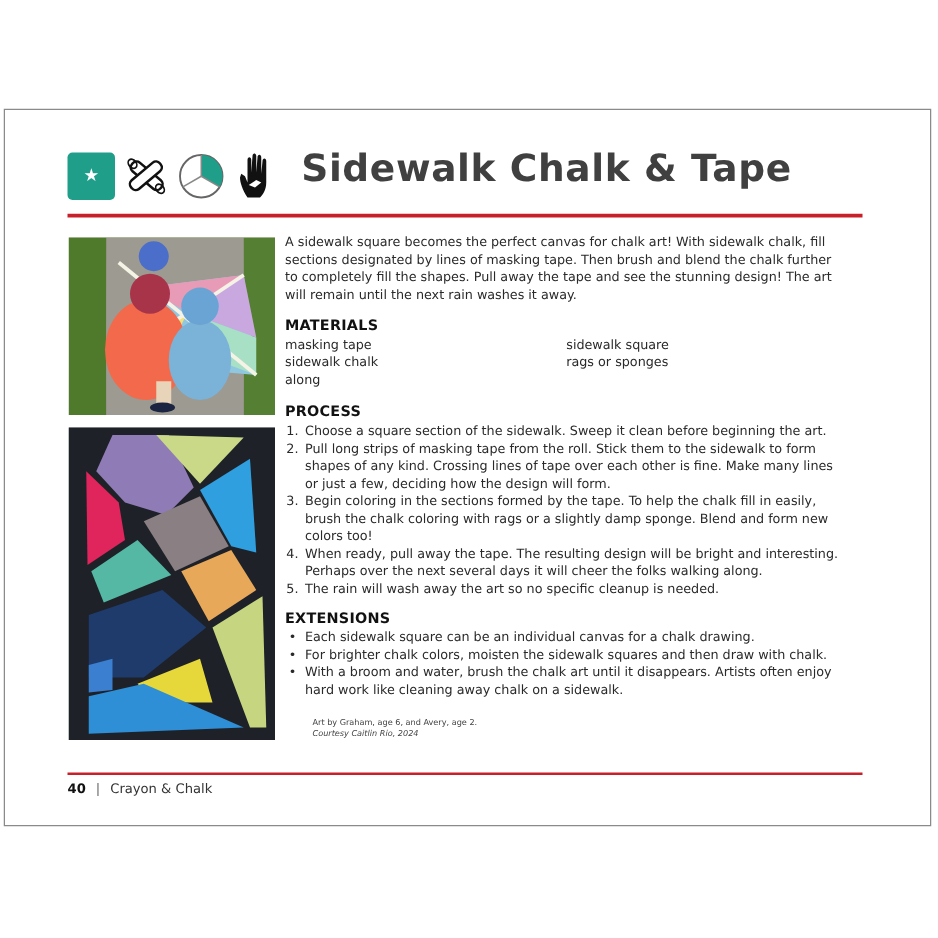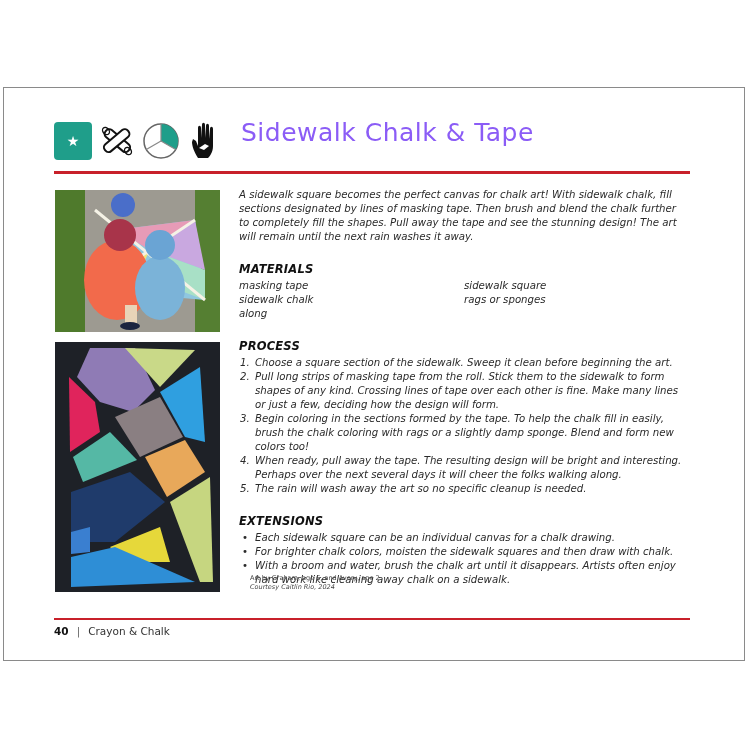--- a/index.html
+++ b/index.html
@@ -1,29 +1,29 @@
 <!DOCTYPE html>
 <html><head>
 <meta charset="utf-8">
 <style>
   html, body { margin:0; padding:0; background:#ffffff; }
   body { width:750px; height:750px; position:relative; overflow:hidden; font-family:"DejaVu Sans", sans-serif; color:#222; }
   .page { position:absolute; left:3px; top:87px; width:742px; height:574px; border:1px solid #8a8a8a; background:#fff; box-sizing:border-box; }
   .icons { position:absolute; left:54px; top:122px; height:38px; display:flex; gap:6px; align-items:center; }
   .ic { width:38px; height:38px; display:flex; align-items:center; justify-content:center; }
   .star-box { width:38px; height:38px; border-radius:4px; display:flex; align-items:center; justify-content:center; color:#fff; font-size:14px; }
-  .title { position:absolute; left:241px; top:118px; font-family:"DejaVu Sans", sans-serif; font-weight:normal; font-size:25px; letter-spacing:0.5px; color:#8b5cf6; white-space:nowrap; }
+  .title { position:absolute; left:241px; top:118px; font-family:"DejaVu Sans", sans-serif; font-weight:bold; font-size:30px; letter-spacing:0.5px; color:#404040; white-space:nowrap; }
   .rule-top { position:absolute; left:54px; top:171px; width:636px; height:3px; }
   .rule-bottom { position:absolute; left:54px; top:618px; width:636px; height:2px; }
   .photo { position:absolute; left:55px; width:165px; overflow:hidden; }
   .photo1 { top:190px; height:142px; background:linear-gradient(180deg,#5b7a35 0%,#8b8c74 30%,#9a9890 60%,#7f7e78 100%); }
   .photo2 { top:342px; height:250px; background:#1a1d22; }
-  .content { position:absolute; left:239px; top:188px; width:450px; font-size:10.2px; line-height:14px; color:#2a2a2a;font-style:italic; }
+  .content { position:absolute; left:228px; top:188px; width:450px; font-size:10.2px; line-height:14px; color:#2a2a2a; }
   .intro { margin:0 0 8px 0; }
-  .section-head { font-weight:bold; font-size:11.5px; color:#111; margin:17px 0 2px 0; letter-spacing:0.2px; line-height:16px; }
+  .section-head { font-weight:bold; font-size:11.5px; color:#111; margin:0 0 2px 0; letter-spacing:0.2px; line-height:16px; }
   .materials { display:grid; grid-template-columns:225px 225px; margin-bottom:9px; }
   .materials div { line-height:14px; }
   ol.process { margin:0 0 7px 0; padding-left:14px; }
   ol.process li { padding-left:2px; }
   ul.ext { margin:0 0 16px 0; padding-left:14px; list-style:none; }
   ul.ext li { position:relative; padding-left:2px; }
   ul.ext li::before { content:"\2022"; position:absolute; left:-11px; }
   .credit { position:absolute; left:250px; top:574px; font-size:6.5px; line-height:9px; color:#444; }
   .credit .court { font-style:italic; }
   .footer { position:absolute; left:54px; top:625px; font-size:10.5px; color:#333; display:flex; gap:8px; align-items:flex-start; }

